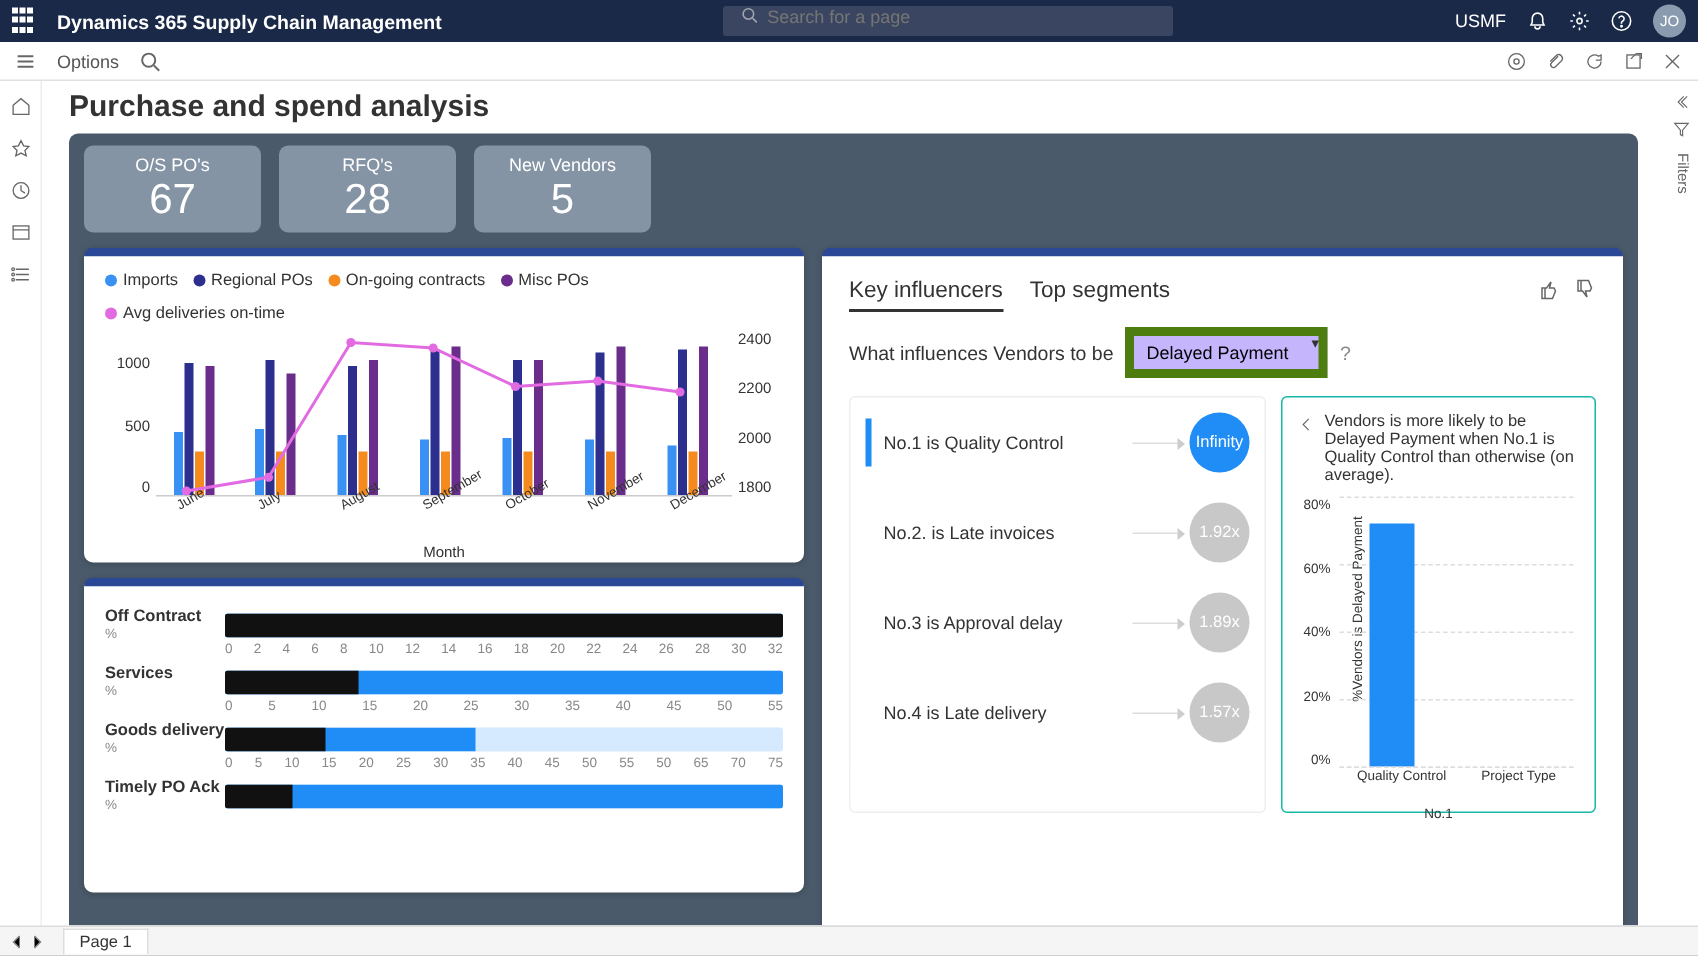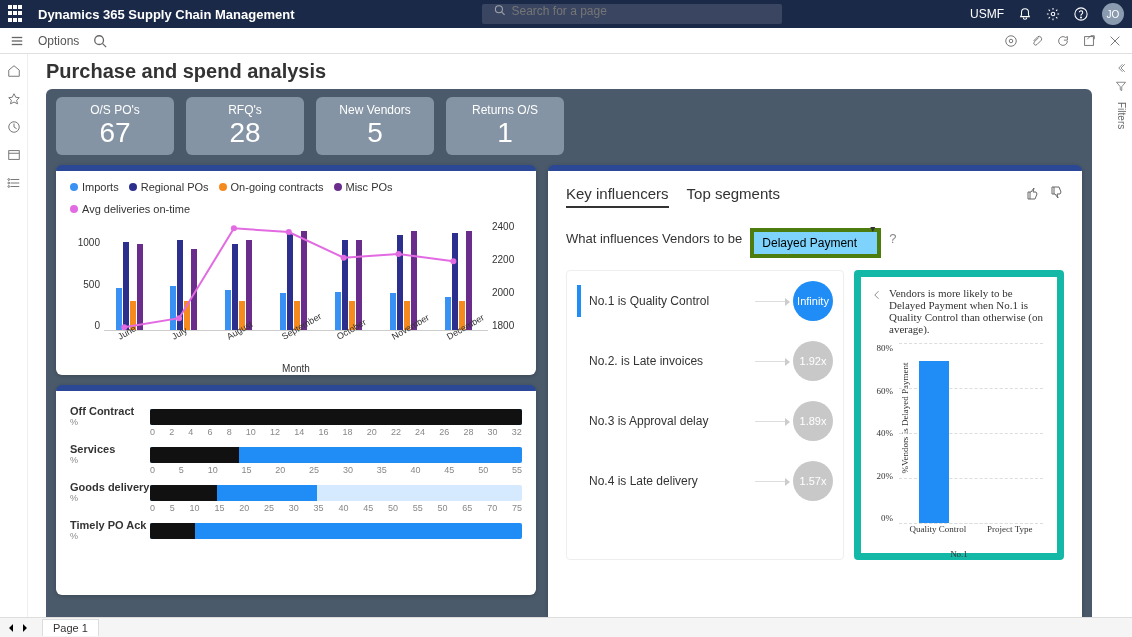--- a/index.html
+++ b/index.html
@@ -77,40 +77,40 @@
 
 .rightcol { flex: 1; }
 .rightcol .panel { border-top: 6px solid #2b4897; height: 540px; padding: 14px 18px; }
 .tabs { display: flex; gap: 18px; font-size: 15px; margin-bottom: 10px; position: relative; }
 .tabs .tab { cursor: pointer; padding-bottom: 4px; }
 .tabs .tab.active { border-bottom: 2px solid #333; font-weight: 500; }
 .tabs .thumbs { margin-left: auto; display: flex; gap: 8px; }
 .tabs .thumbs svg { width: 16px; height: 16px; cursor: pointer; color: #666; }
 
 .question { display: flex; align-items: center; gap: 8px; font-size: 13px; margin-bottom: 12px; }
-.question select { border: 4px solid #4d7c0f; padding: 4px 20px 4px 8px; font-size: 12px; background: #7dd3fc; appearance: none; margin-top: 10px; }
+.question select { border: 6px solid #4d7c0f; padding: 4px 20px 4px 8px; font-size: 12px; background: #c4b5fd; appearance: none; }
 .question .sel { position: relative; }
 .question .sel::after { content: "▾"; position: absolute; right: 6px; top: 5px; font-size: 10px; pointer-events: none; }
 .question .help { color: #888; cursor: pointer; }
 
 .ki-body { display: flex; gap: 10px; }
 .ki-left { flex: 1; border: 1px solid #eee; border-radius: 4px; padding: 10px; }
 .ki-head { display: flex; font-size: 11px; color: #666; margin-bottom: 14px; }
 .ki-head .c1 { width: 45%; }
 .ki-head .c2 { width: 55%; text-align: right; }
 .ki-row { display: flex; align-items: center; margin-bottom: 20px; }
 .ki-row .marker { width: 4px; height: 32px; background: #1f8df5; margin-right: 8px; }
 .ki-row.inactive .marker { background: transparent; }
 .ki-row .name { font-size: 12px; flex: 1; }
 .ki-row .connector { width: 30px; height: 1px; background: #ddd; position: relative; }
 .ki-row .connector::after { content: ""; position: absolute; right: -5px; top: -3px; border-left: 5px solid #ccc; border-top: 4px solid transparent; border-bottom: 4px solid transparent; }
 .ki-row .bubble { width: 40px; height: 40px; border-radius: 50%; display: flex; align-items: center; justify-content: center; font-size: 11px; color: #fff; background: #c8c8c8; margin-left: 8px; }
 .ki-row.active .bubble { background: #1f8df5; }
 
-.ki-right { width: 210px; border: 7px solid #14b8a6; border-radius: 4px; padding: 10px; font-size: 11px; font-family: Liberation Serif, serif; }
+.ki-right { width: 210px; border: 1px solid #14b8a6; border-radius: 4px; padding: 10px; font-size: 11px; }
 .ki-right .back { display: flex; gap: 6px; margin-bottom: 8px; }
 .ki-right .back svg { width: 12px; height: 12px; flex-shrink: 0; margin-top: 2px; }
 .ki-right .minichart { height: 200px; position: relative; margin-top: 8px; }
 .ki-right .minichart .yaxis { position: absolute; left: -4px; top: 0; bottom: 20px; width: 26px; display: flex; flex-direction: column; justify-content: space-between; font-size: 9px; text-align: right; }
 .ki-right .minichart .ylabel { position: absolute; left: -22px; top: 50%; transform: rotate(-90deg) translateX(30px); font-size: 9px; white-space: nowrap; }
 .ki-right .minichart .plot { position: absolute; left: 28px; right: 4px; top: 0; bottom: 20px; }
 .ki-right .minichart .gridline { position: absolute; left: 0; right: 0; border-top: 1px dashed #ddd; }
 .ki-right .minichart .bar { position: absolute; bottom: 0; width: 30px; background: #1f8df5; }
 .ki-right .minichart .xticks { position: absolute; left: 28px; right: 4px; bottom: 0; height: 20px; display: flex; justify-content: space-around; font-size: 9px; text-align: center; border-top: 1px dashed #ddd; }
 .ki-right .minichart .xlabel { position: absolute; bottom: -16px; left: 50%; transform: translateX(-50%); font-size: 9px; }
@@ -234,24 +234,20 @@
             <div class="label">O/S PO's</div>
             <div class="val">67</div>
           </div>
           <div class="kpi">
             <div class="label">RFQ's</div>
             <div class="val">28</div>
           </div>
           <div class="kpi">
             <div class="label">New Vendors</div>
             <div class="val">5</div>
-          </div>
-          <div class="kpi">
-            <div class="label">Returns O/S</div>
-            <div class="val">1</div>
           </div>
         </div>
 
       <div class="panels">
 
         <div class="leftcol">
           <div class="panel chart1">
             <div class="legend" id="legend1">
                 <span class="item"><span class="dot" style="background:#3992f3"></span>Imports</span>
                 <span class="item"><span class="dot" style="background:#2d2f8f"></span>Regional POs</span>

